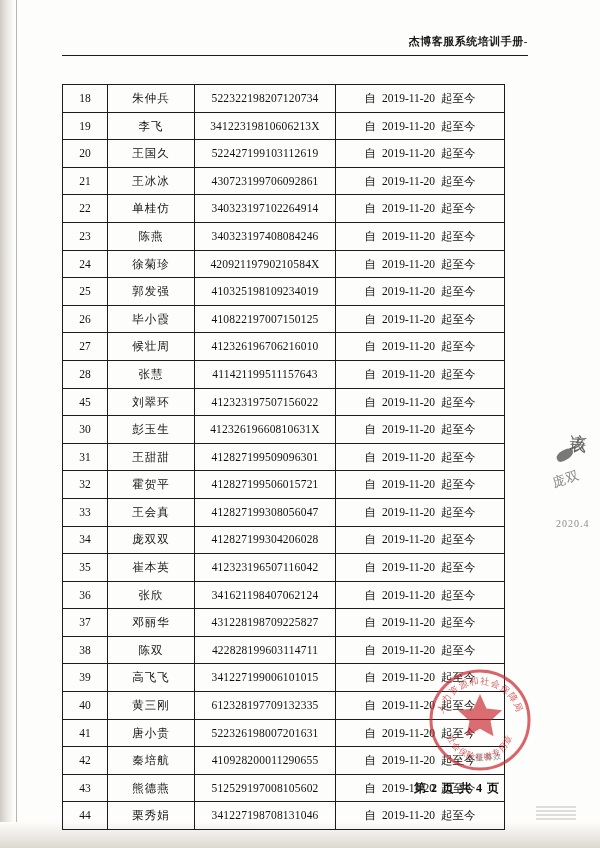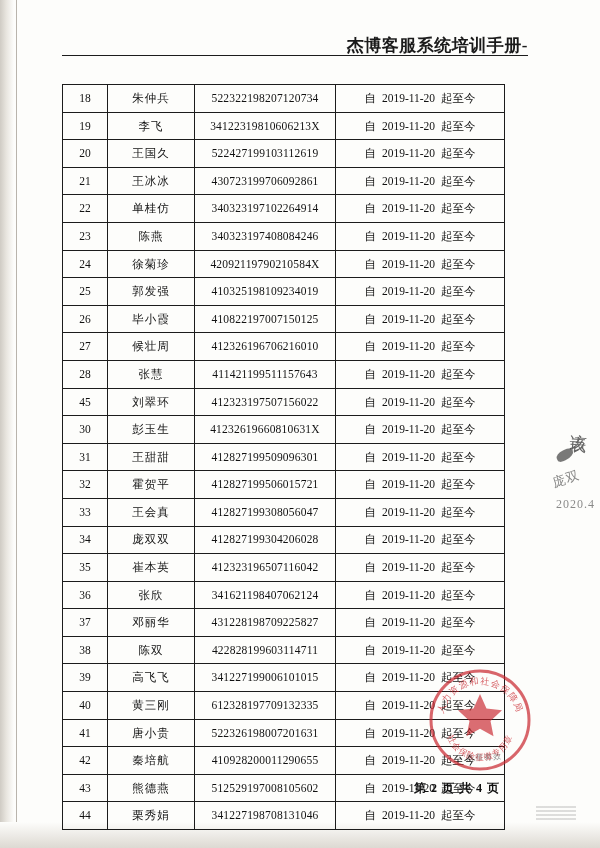--- a/index.html
+++ b/index.html
@@ -39,21 +39,21 @@
     left: 16px; top: 0;
     width: 1px; height: 822px;
     background: #b9b4ac;
   }
   
   .header {
     position: absolute;
     left: 62px; top: 34px;
     width: 466px;
     text-align: right;
-    font-size: 17px;
+    font-size: 11px;
     font-weight: bold;
     letter-spacing: 0.5px;
     color: #1a1a1a;
   }
   .header-rule {
     position: absolute;
     left: 62px; top: 55px;
     width: 466px; height: 1px;
     background: #1c1c1c;
   }
@@ -117,22 +117,22 @@
   }
   .mark-b {
     left: 552px; top: 470px;
     font-size: 13px;
     transform: rotate(-18deg);
     letter-spacing: 1px;
     color: #3a3a3a;
     opacity: 0.6;
   }
   .mark-c {
-    left: 556px; top: 497px;
-    font-size: 12px;
+    left: 556px; top: 518px;
+    font-size: 10px;
     letter-spacing: 1px;
     opacity: 0.55;
   }
   .mark-d {
     left: 466px; top: 752px;
     font-size: 8px;
     letter-spacing: 1px;
     opacity: 0.5;
     transform: rotate(-4deg);
   }

